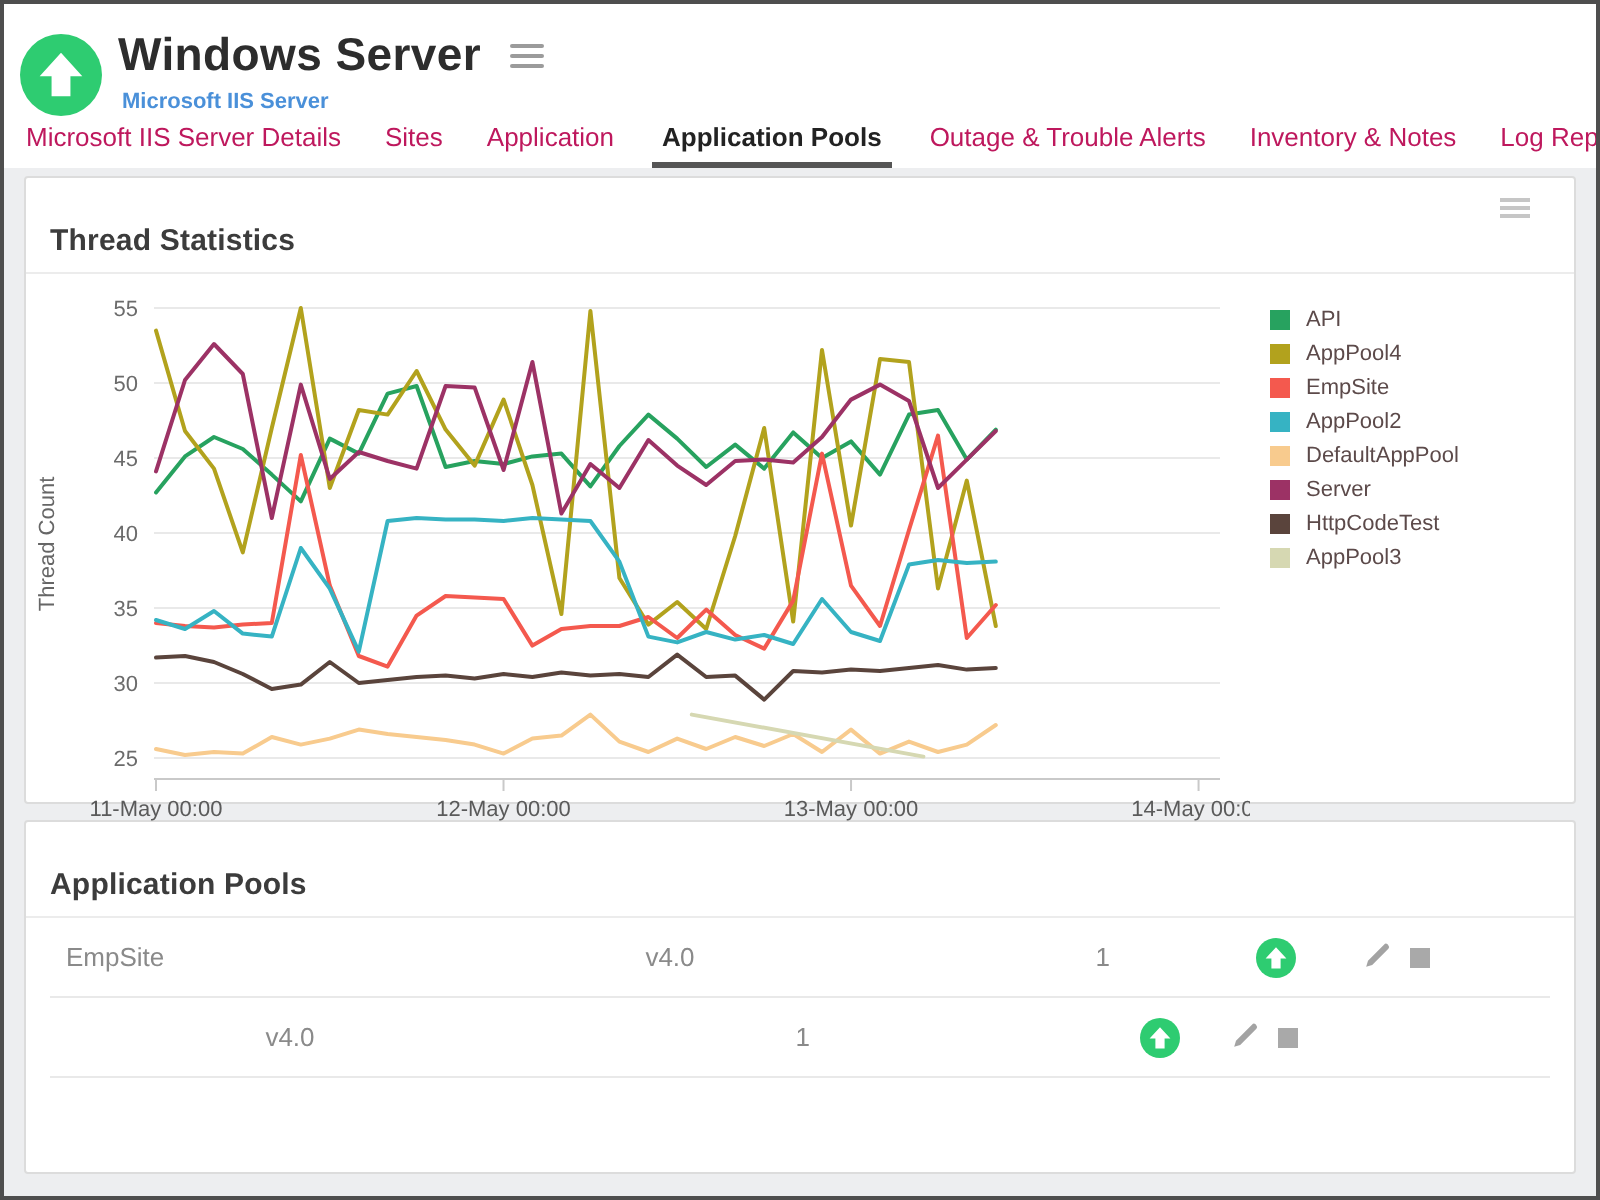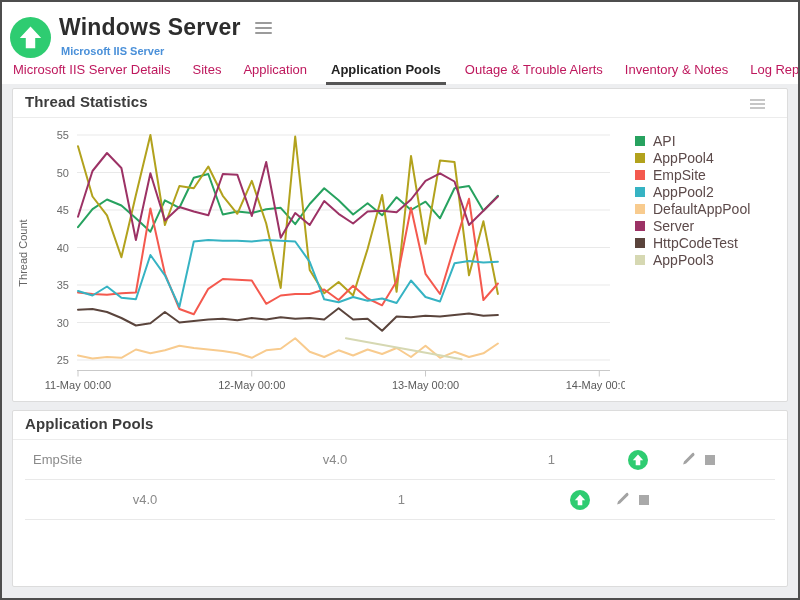--- a/index.html
+++ b/index.html
@@ -18,33 +18,33 @@
   .subtitle { font-size:11px; color:#4a90d9; text-decoration:none; display:inline-block; margin:2px 0 0 2px; cursor:pointer;font-weight:bold; }
 
   
   .tabbar { background:#fff; height:24px; padding-left:8px; white-space:nowrap; }
   .tab { display:inline-block; font-size:13px; color:#be185d; padding:0 3px 4px 3px; margin-right:16px; line-height:17px; cursor:pointer; }
   .tab.active { color:#222; font-weight:bold; border-bottom:3px solid #555; padding-left:5px; padding-right:5px; }
 
   
   .main { padding:4px 10px 0 10px; }
   .panel { background:#fff; border:1px solid #dcdcdc; border-radius:2px; margin-bottom:8px; }
-  .panel-head { position:relative; padding:4px 12px 6px 12px; border-bottom:1px solid #ececec; }
+  .panel-head { position:relative; padding:23px 12px 6px 12px; border-bottom:1px solid #ececec; }
   .panel-title { font-size:15px; color:#3c3c3c; font-weight:bold; letter-spacing:.1px; }
   .panel-menu { position:absolute; right:22px; top:8px; cursor:pointer; }
   .panel-menu span { display:block; width:15px; height:2px; background:#c6c6c6; margin:2px 0; }
 
   
   .chart-panel { height:314px; }
   .chart-wrap { position:relative; height:280px; }
   #chart-svg { position:absolute; left:0; top:2px; }
   .legend { position:absolute; left:622px; top:14px; }
   .legend-item { display:flex; align-items:center; height:17px; cursor:pointer; }
   .legend-swatch { width:10px; height:10px; margin-right:8px; flex:0 0 10px; }
-  .legend-label { font-size:14px; color:#5c4a4a; }
+  .legend-label { font-size:11px; color:#5c4a4a; }
 
   
   .pools-panel { min-height:177px; }
   .ptable { padding:0 12px 14px 12px; }
   .trow { display:grid; grid-template-columns:240px 140px 150px 50px 66px 1fr; align-items:center; border-bottom:1px solid #e9e9e9; }
   .trow.thead { height:46px; }
   .trow.tbody { height:40px; }
   .cell { font-size:13px; color:#8a8a8a; }
   .thead .cell { font-weight:bold; color:#4a4a4a; }
   .c-name { padding-left:8px; text-align:left; }

